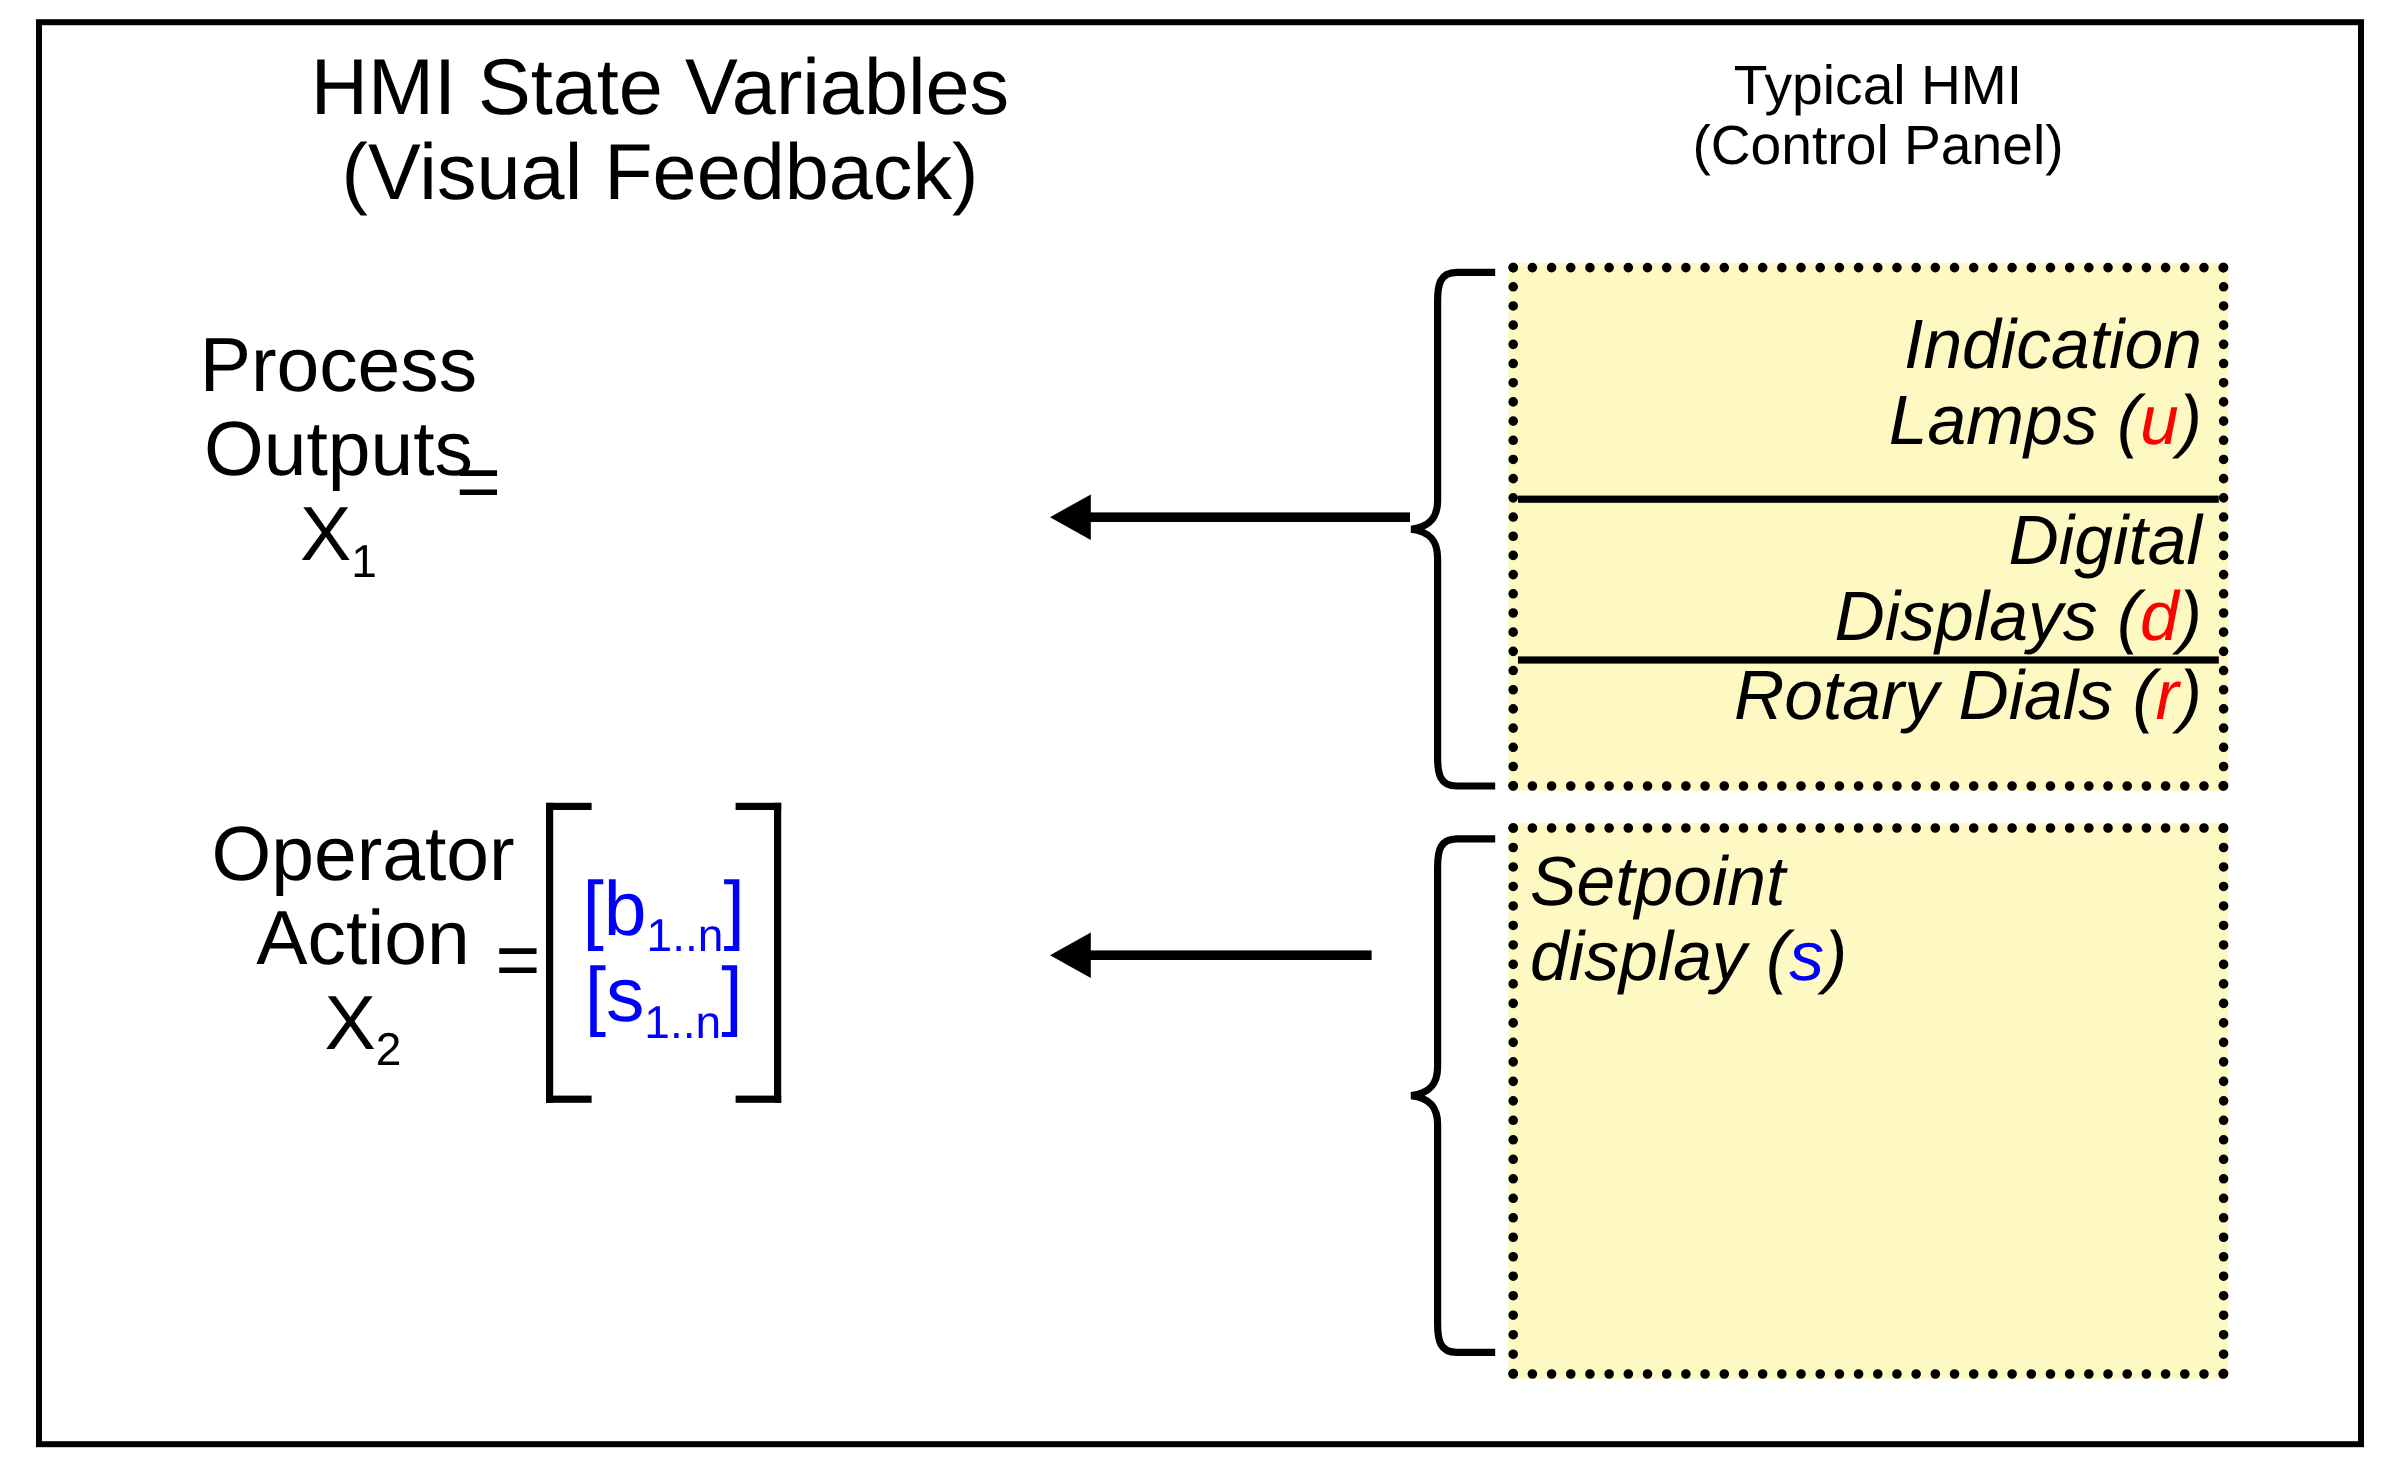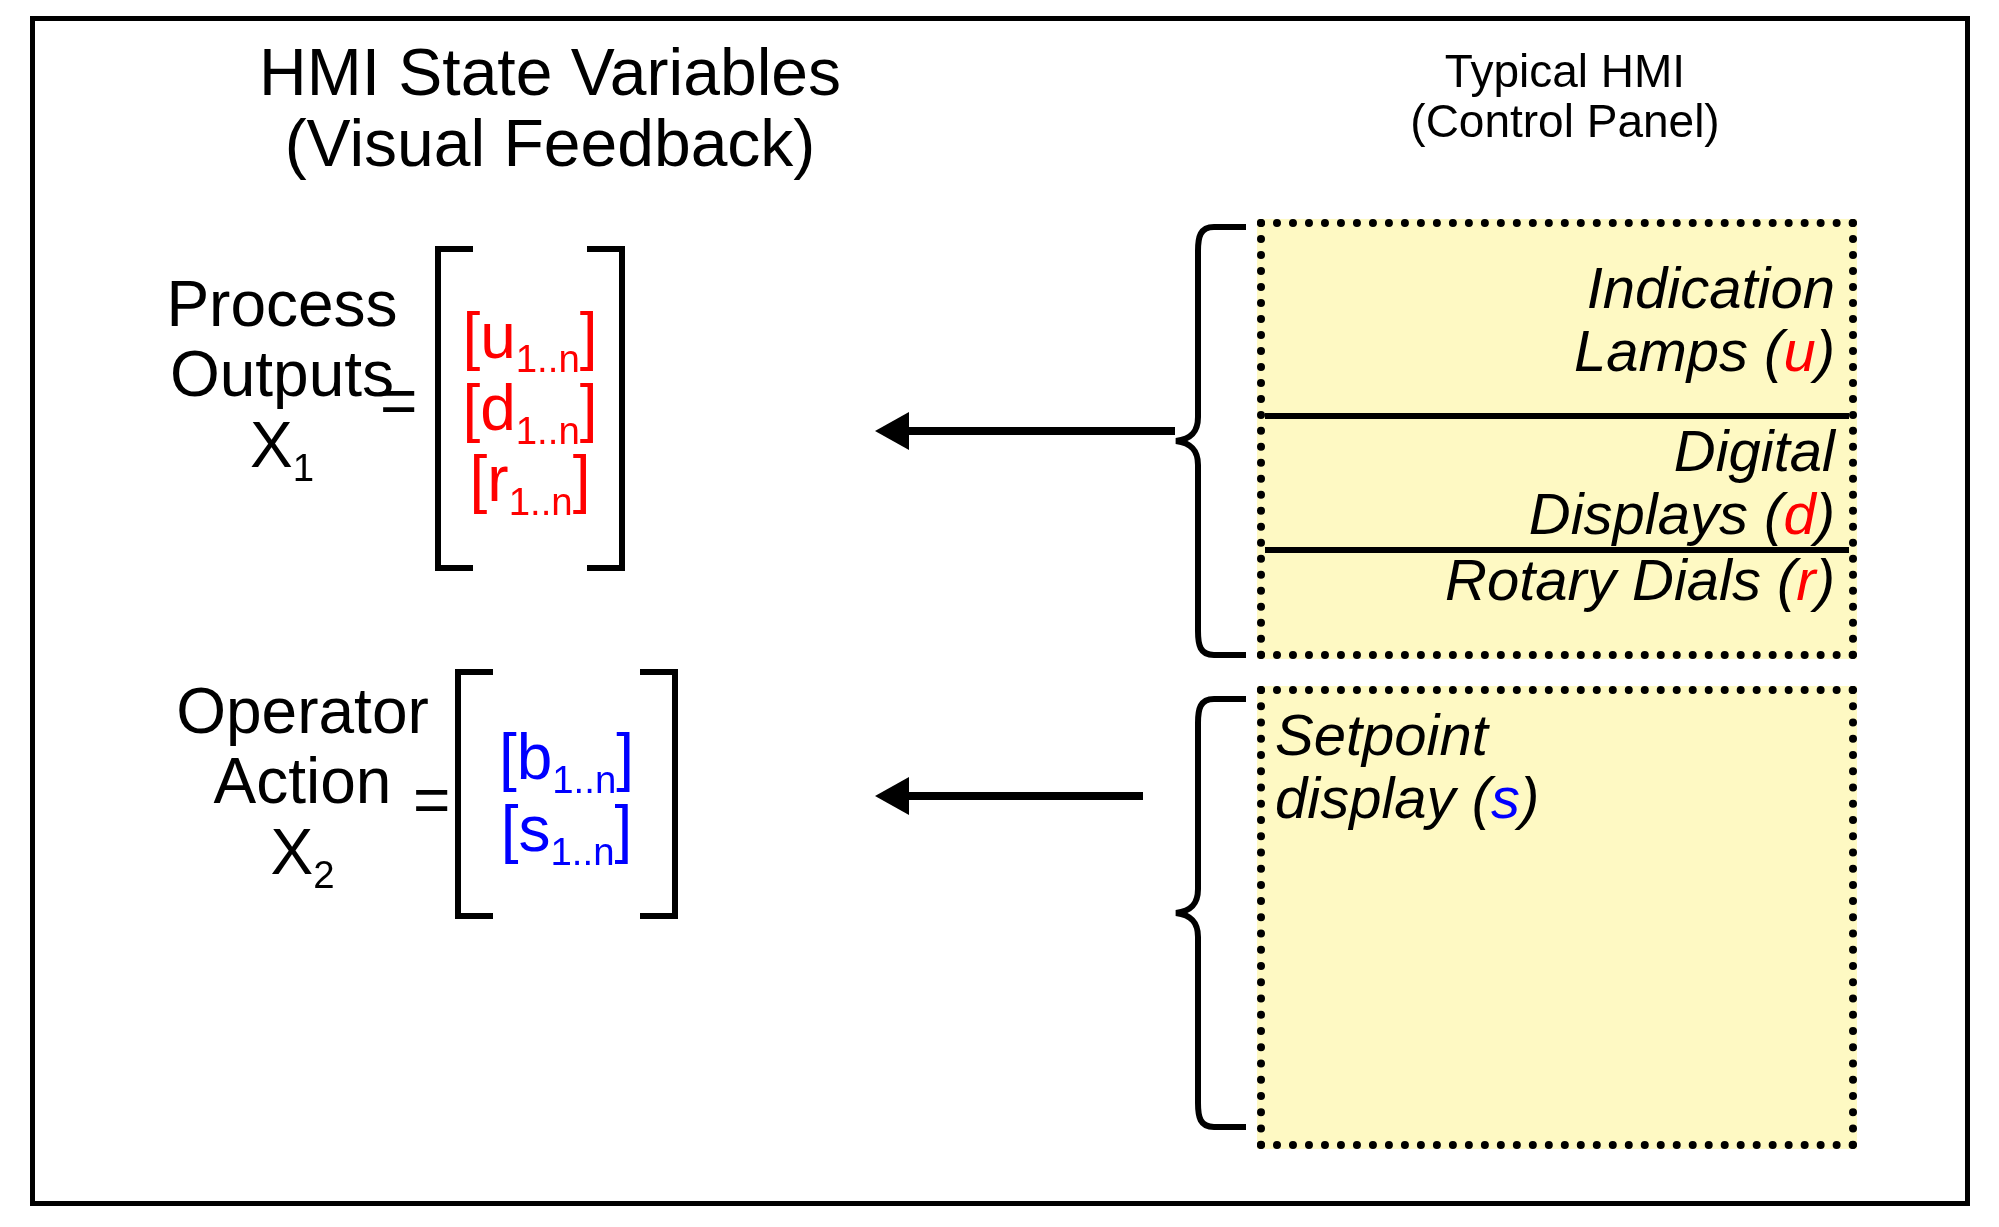--- a/index.html
+++ b/index.html
@@ -75,21 +75,21 @@
     position: absolute;
     box-sizing: border-box;
     border-top: 6px solid #000;
     border-bottom: 6px solid #000;
     width: 38px;
   }
   .bracket-left { border-left: 6px solid #000; }
   .bracket-right { border-right: 6px solid #000; }
 
   #matrix1 { position: absolute; left: 400px; top: 225px; width: 190px; height: 325px; }
-  #matrix2 { position: absolute; left: 420px; top: 648px; width: 223px; height: 250px; }
+  #matrix2 { position: absolute; left: 420px; top: 648px; width: 196px; height: 250px; }
 
   .matrix-rows {
     position: absolute;
     left: 0; top: 0;
     width: 100%; height: 100%;
     display: flex;
     flex-direction: column;
     justify-content: center;
     align-items: center;
   }
@@ -177,29 +177,20 @@
   <div class="heading" id="left-heading">HMI State Variables
 (Visual Feedback)</div>
 
   <div class="heading" id="right-heading">Typical HMI
 (Control Panel)</div>
 
   <div class="label-block" id="process-label"><span>Process<br>Outputs<br>X<span class="sub">1</span></span></div>
 
   <div class="eq-sign" id="eq1">=</div>
 
-  <div id="matrix1">
-    <div class="bracket-left" style="left:0;   top:0; height:100%;"></div>
-    <div class="bracket-right" style="right:0;  top:0; height:100%;"></div>
-    <div class="matrix-rows">
-        <div class="mrow" style="color:#ff0000">[u<span class="sub">1..n</span>]</div>
-        <div class="mrow" style="color:#ff0000">[d<span class="sub">1..n</span>]</div>
-        <div class="mrow" style="color:#ff0000">[r<span class="sub">1..n</span>]</div>
-      </div>
-  </div>
 
   <div class="arrow" id="arrow1">
     <div class="head"></div>
     <div class="shaft"></div>
   </div>
 
   <div class="brace" id="brace1">
     <svg width="80" height="440" viewBox="0 0 80 440" xmlns="http://www.w3.org/2000/svg">
       <path d="M76 6 H44 C30 6 28 16 28 30 V196 C28 210 22 218 6 220 C22 222 28 230 28 244 V410 C28 424 30 434 44 434 H76" fill="none" stroke="#000" stroke-width="6"></path>
     </svg>

